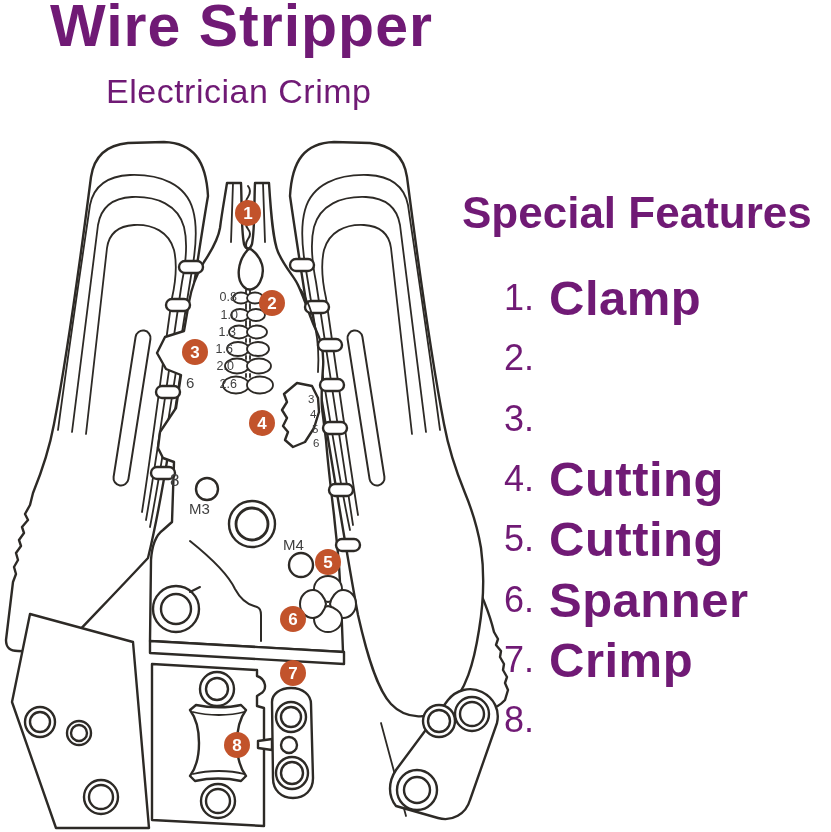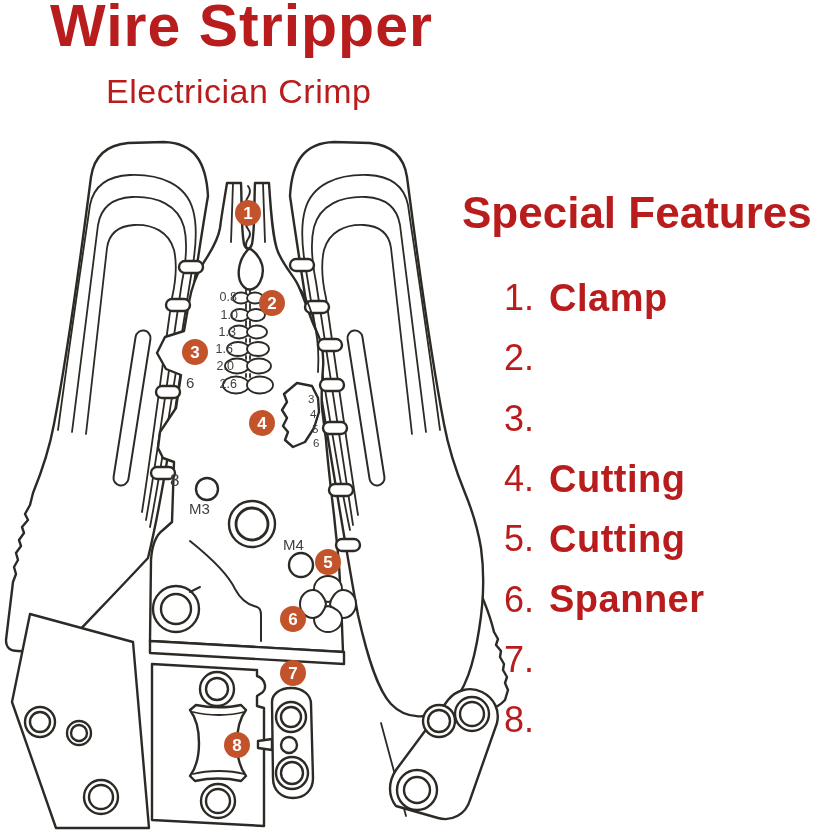--- a/index.html
+++ b/index.html
@@ -1,35 +1,35 @@
 <!DOCTYPE html>
 <html><head>
 <meta charset="utf-8">
 <style>
   html,body{margin:0;padding:0;background:#ffffff;}
   .page{
     position:relative;width:831px;height:832px;background:#ffffff;overflow:hidden;
-    font-family:"Liberation Sans", sans-serif;color:#b91c1c;
+    font-family:"Liberation Sans", sans-serif;color:#701a75;
   }
   .title{
     position:absolute;left:50px;top:-8px;font-size:59px;font-weight:700;
     letter-spacing:1px;white-space:nowrap;
   }
   .subtitle{
     position:absolute;left:106px;top:72px;font-size:34px;font-weight:400;
     letter-spacing:.5px;white-space:nowrap;
   }
   .features{position:absolute;left:462px;top:188px;width:372px;}
   .features h2{
     margin:0;font-size:44px;font-weight:700;white-space:nowrap;letter-spacing:0;
   }
   .features ol{list-style:none;margin:30px 0 0 0;padding:0;}
   .features li{height:60.3px;display:flex;align-items:center;}
   .fnum{width:72px;text-align:right;font-size:36px;font-weight:400;margin-right:15px;}
-  .fname{font-size:38px;font-weight:700;letter-spacing:.5px;}
+  .fname{font-size:49px;font-weight:700;letter-spacing:.5px;}
   .diagram{position:absolute;left:0;top:130px;width:540px;height:702px;}
   svg text{font-family:"Liberation Sans", sans-serif;}
 </style>
 </head>
 <body>
 
 <div class="page">
 
   <div class="title">Wire Stripper</div>
   <div class="subtitle">Electrician Crimp</div>
@@ -54,20 +54,21 @@
       <li>
           <span class="fnum">5.</span>
           <span class="fname">Cutting</span>
         </li>
       <li>
           <span class="fnum">6.</span>
           <span class="fname">Spanner</span>
         </li>
       <li>
           <span class="fnum">7.</span>
+          <span class="fname">Crimp</span>
         </li>
       <li>
           <span class="fnum">8.</span>
         </li>
     </ol>
   </div>
 
   <svg class="diagram" viewBox="0 130 540 702" width="540" height="702">
     <g fill="#ffffff" stroke="#2D2A26" stroke-width="2.4" stroke-linejoin="round" stroke-linecap="round">
 

